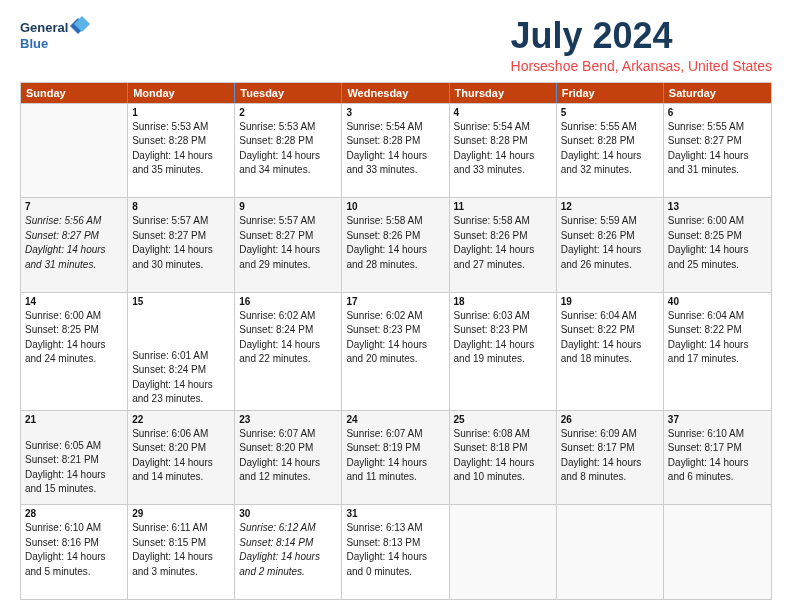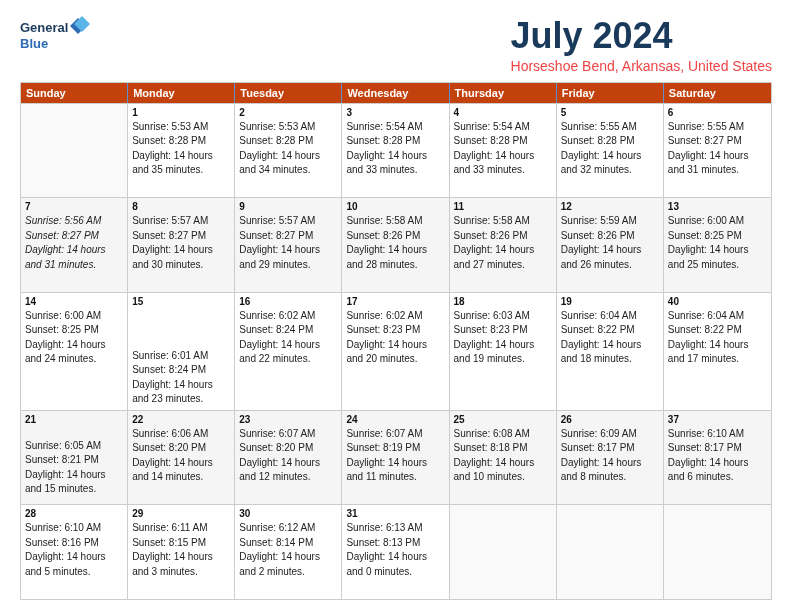--- a/index.html
+++ b/index.html
@@ -335,21 +335,21 @@
           </div>
           <div class="cal-cell">
             <div class="day-num">29</div>
             <div class="sun-info" style="white-space: pre-line;">Sunrise: 6:11 AM
 Sunset: 8:15 PM
 Daylight: 14 hours
 and 3 minutes.</div>
           </div>
           <div class="cal-cell">
             <div class="day-num">30</div>
-            <div class="sun-info" style="white-space: pre-line;">Sunrise: 6:12 AM
+            <div class="sun-info" style="white-space: pre-line; font-style: italic;">Sunrise: 6:12 AM
 Sunset: 8:14 PM
 Daylight: 14 hours
 and 2 minutes.</div>
           </div>
           <div class="cal-cell">
             <div class="day-num">31</div>
             <div class="sun-info" style="white-space: pre-line;">Sunrise: 6:13 AM
 Sunset: 8:13 PM
 Daylight: 14 hours
 and 0 minutes.</div>

